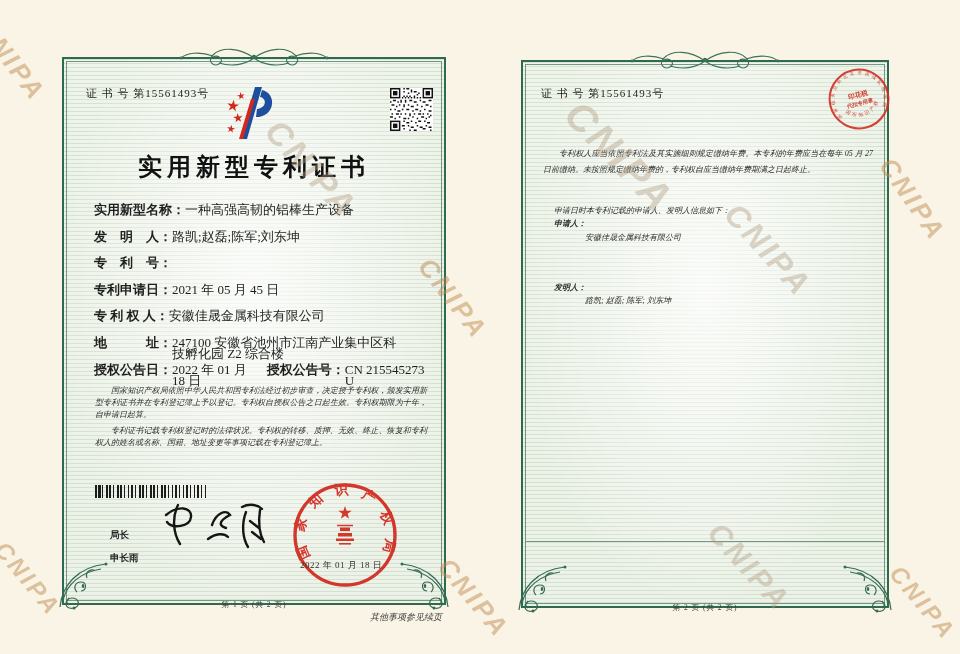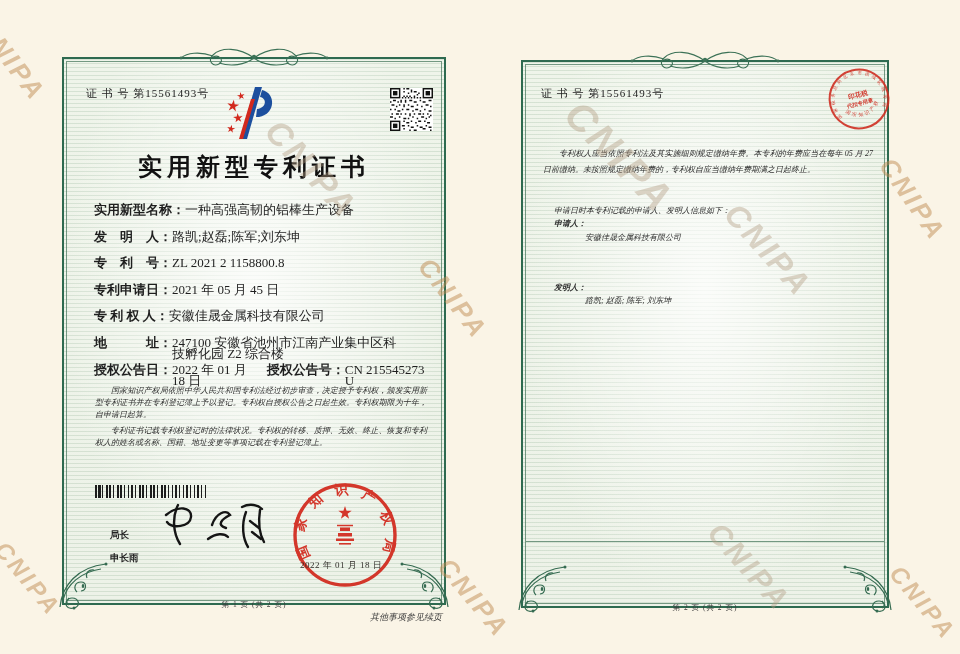--- a/index.html
+++ b/index.html
@@ -135,21 +135,20 @@
       <div class="frow">
         <span class="flabel">实用新型名称：</span>
         <span class="fvalue">一种高强高韧的铝棒生产设备</span>
       </div>
       <div class="frow">
         <span class="flabel">发　明　人：</span>
         <span class="fvalue">路凯;赵磊;陈军;刘东坤</span>
       </div>
       <div class="frow">
         <span class="flabel">专　利　号：</span>
-        <span class="fvalue">ZL 2021 2 1158800.8</span>
       </div>
       <div class="frow">
         <span class="flabel">专利申请日：</span>
         <span class="fvalue">2021 年 05 月 45 日</span>
       </div>
       <div class="frow">
         <span class="flabel">专 利 权 人：</span>
         <span class="fvalue">安徽佳晟金属科技有限公司</span>
       </div>
       <div class="frow" style="margin-bottom:4px;">

